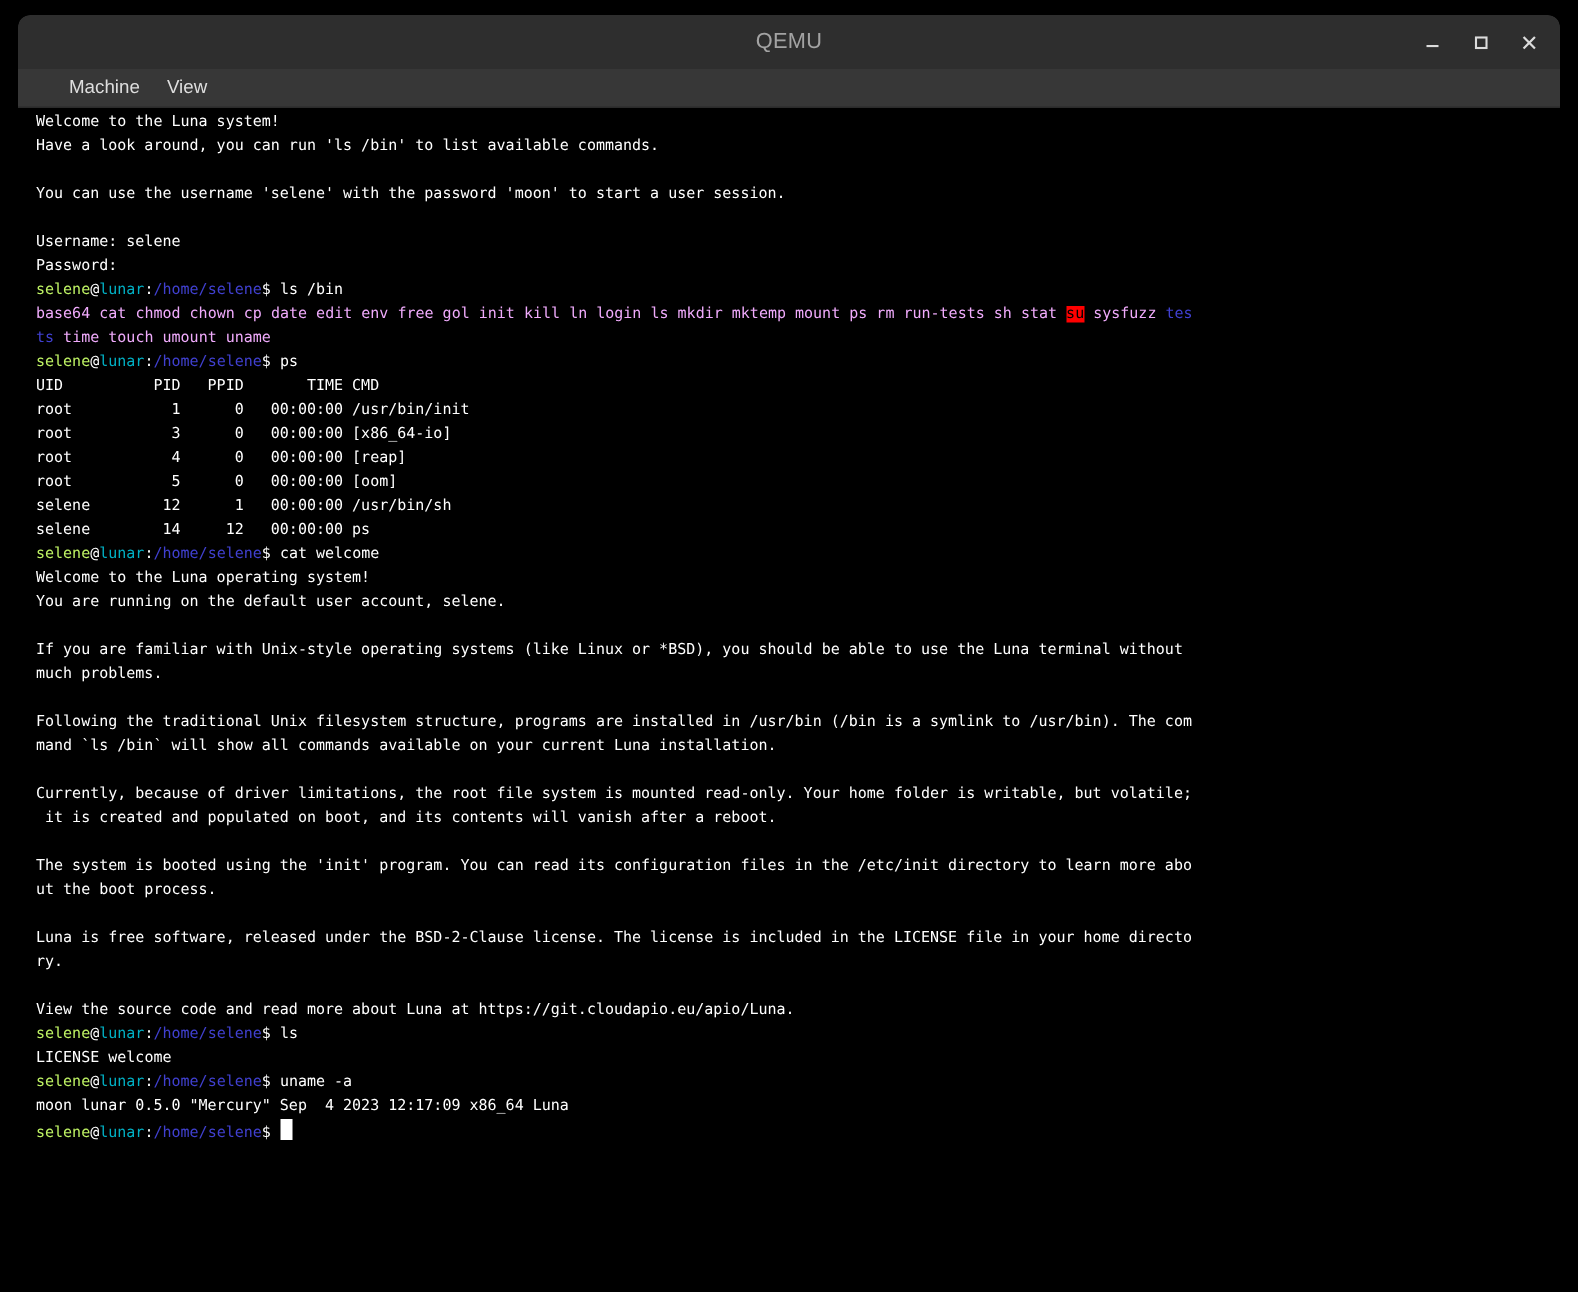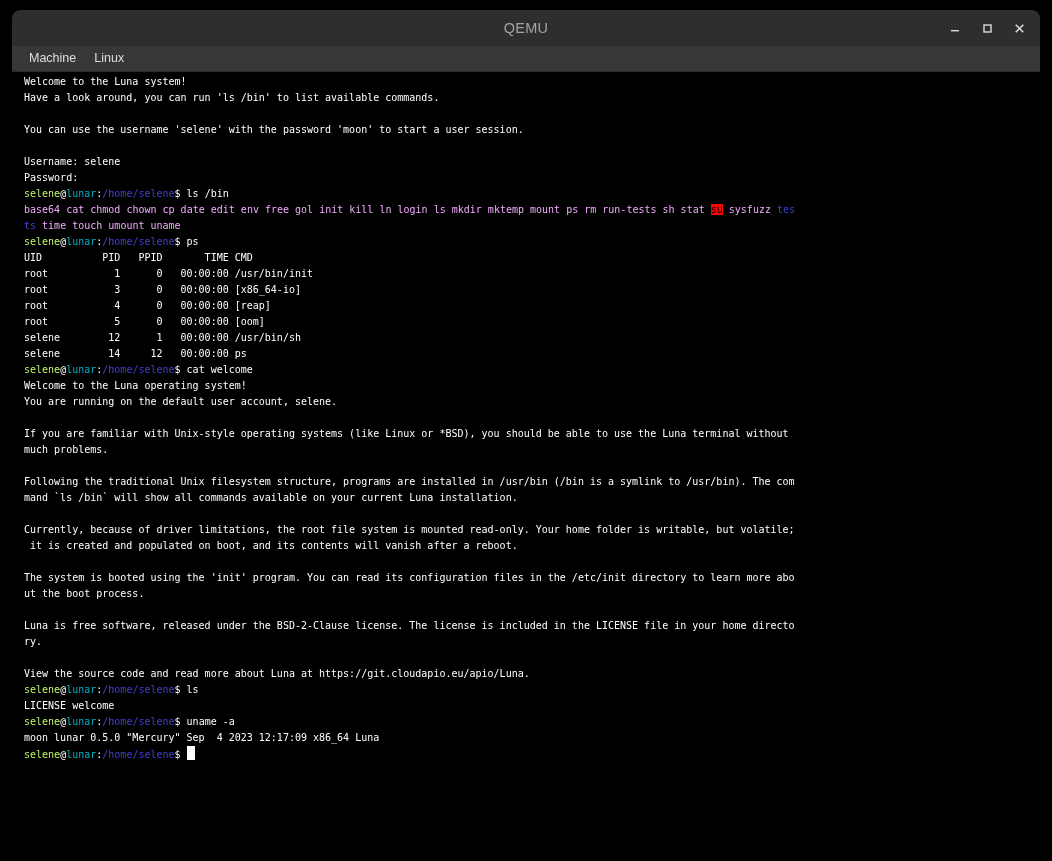--- a/index.html
+++ b/index.html
@@ -64,21 +64,21 @@
     cursor: pointer;
     border-radius: 3px;
   }
   .winbtn svg { display:block; }
 
   #menubar {
     height: 25px;
     background: #373737;
     display: flex;
     align-items: center;
-    padding-left: 9px;
+    padding-left: 26px;
     gap: 2px;
     border-bottom: 1px solid #2b2b2b;
   }
   .menu-item {
     font-family: "Liberation Sans", sans-serif;
     font-size: 12.5px;
     color: #dedede;
     padding: 3px 8px 4px 8px;
     cursor: pointer;
     border-radius: 2px;
@@ -143,20 +143,20 @@
       <div class="winbtn" title="Close">
         <svg width="13" height="13" viewBox="0 0 12 12" aria-hidden="true">
           <path d="M2.5 2.5 L9.5 9.5 M9.5 2.5 L2.5 9.5" stroke="#dcdcdc" stroke-width="1.4" fill="none"></path>
         </svg>
       </div>
     </div>
   </div>
 
   <div id="menubar">
     <div class="menu-item">Machine</div>
-    <div class="menu-item">Linux</div>
+    <div class="menu-item">View</div>
   </div>
 
   <div id="terminal">
     <div id="term-text"><div class="ln" style="padding-left: 12px;"><span class="c-white">Welcome to the Luna system!</span></div><div class="ln" style="padding-left: 12px;"><span class="c-white">Have a look around, you can run 'ls /bin' to list available commands.</span></div><div class="ln" style="padding-left: 12px;"><span class="c-white">&nbsp;</span></div><div class="ln" style="padding-left: 12px;"><span class="c-white">You can use the username 'selene' with the password 'moon' to start a user session.</span></div><div class="ln" style="padding-left: 12px;"><span class="c-white">&nbsp;</span></div><div class="ln" style="padding-left: 12px;"><span class="c-white">Username: selene</span></div><div class="ln" style="padding-left: 12px;"><span class="c-white">Password:</span></div><div class="ln" style="padding-left: 12px;"><span class="c-magenta">selene</span><span class="c-white">@</span><span class="c-cyan">lunar</span><span class="c-white">:</span><span class="c-blue">/home/selene</span><span class="c-white">$ </span><span class="c-white">ls /bin</span></div><div class="ln" style="padding-left: 12px;"><span class="c-red">base64</span><span class="c-white"> </span><span class="c-red">cat</span><span class="c-white"> </span><span class="c-red">chmod</span><span class="c-white"> </span><span class="c-red">chown</span><span class="c-white"> </span><span class="c-red">cp</span><span class="c-white"> </span><span class="c-red">date</span><span class="c-white"> </span><span class="c-red">edit</span><span class="c-white"> </span><span class="c-red">env</span><span class="c-white"> </span><span class="c-red">free</span><span class="c-white"> </span><span class="c-red">gol</span><span class="c-white"> </span><span class="c-red">init</span><span class="c-white"> </span><span class="c-red">kill</span><span class="c-white"> </span><span class="c-red">ln</span><span class="c-white"> </span><span class="c-red">login</span><span class="c-white"> </span><span class="c-red">ls</span><span class="c-white"> </span><span class="c-red">mkdir</span><span class="c-white"> </span><span class="c-red">mktemp</span><span class="c-white"> </span><span class="c-red">mount</span><span class="c-white"> </span><span class="c-red">ps</span><span class="c-white"> </span><span class="c-red">rm</span><span class="c-white"> </span><span class="c-red">run-tests</span><span class="c-white"> </span><span class="c-red">sh</span><span class="c-white"> </span><span class="c-red">stat</span><span class="c-white"> </span><span class="c-suid">su</span><span class="c-white"> </span><span class="c-red">sysfuzz</span><span class="c-white"> </span><span class="c-blue">tes</span></div><div class="ln" style="padding-left: 12px;"><span class="c-blue">ts</span><span class="c-white"> </span><span class="c-red">time</span><span class="c-white"> </span><span class="c-red">touch</span><span class="c-white"> </span><span class="c-red">umount</span><span class="c-white"> </span><span class="c-red">uname</span></div><div class="ln" style="padding-left: 12px;"><span class="c-magenta">selene</span><span class="c-white">@</span><span class="c-cyan">lunar</span><span class="c-white">:</span><span class="c-blue">/home/selene</span><span class="c-white">$ </span><span class="c-white">ps</span></div><div class="ln" style="padding-left: 12px;"><span class="c-white">UID          PID   PPID       TIME CMD</span></div><div class="ln" style="padding-left: 12px;"><span class="c-white">root           1      0   00:00:00 /usr/bin/init</span></div><div class="ln" style="padding-left: 12px;"><span class="c-white">root           3      0   00:00:00 [x86_64-io]</span></div><div class="ln" style="padding-left: 12px;"><span class="c-white">root           4      0   00:00:00 [reap]</span></div><div class="ln" style="padding-left: 12px;"><span class="c-white">root           5      0   00:00:00 [oom]</span></div><div class="ln" style="padding-left: 12px;"><span class="c-white">selene        12      1   00:00:00 /usr/bin/sh</span></div><div class="ln" style="padding-left: 12px;"><span class="c-white">selene        14     12   00:00:00 ps</span></div><div class="ln" style="padding-left: 12px;"><span class="c-magenta">selene</span><span class="c-white">@</span><span class="c-cyan">lunar</span><span class="c-white">:</span><span class="c-blue">/home/selene</span><span class="c-white">$ </span><span class="c-white">cat welcome</span></div><div class="ln" style="padding-left: 12px;"><span class="c-white">Welcome to the Luna operating system!</span></div><div class="ln" style="padding-left: 12px;"><span class="c-white">You are running on the default user account, selene.</span></div><div class="ln" style="padding-left: 12px;"><span class="c-white">&nbsp;</span></div><div class="ln" style="padding-left: 12px;"><span class="c-white">If you are familiar with Unix-style operating systems (like Linux or *BSD), you should be able to use the Luna terminal without</span></div><div class="ln" style="padding-left: 12px;"><span class="c-white">much problems.</span></div><div class="ln" style="padding-left: 12px;"><span class="c-white">&nbsp;</span></div><div class="ln" style="padding-left: 12px;"><span class="c-white">Following the traditional Unix filesystem structure, programs are installed in /usr/bin (/bin is a symlink to /usr/bin). The com</span></div><div class="ln" style="padding-left: 12px;"><span class="c-white">mand `ls /bin` will show all commands available on your current Luna installation.</span></div><div class="ln" style="padding-left: 12px;"><span class="c-white">&nbsp;</span></div><div class="ln" style="padding-left: 12px;"><span class="c-white">Currently, because of driver limitations, the root file system is mounted read-only. Your home folder is writable, but volatile;</span></div><div class="ln" style="padding-left: 12px;"><span class="c-white"> it is created and populated on boot, and its contents will vanish after a reboot.</span></div><div class="ln" style="padding-left: 12px;"><span class="c-white">&nbsp;</span></div><div class="ln" style="padding-left: 12px;"><span class="c-white">The system is booted using the 'init' program. You can read its configuration files in the /etc/init directory to learn more abo</span></div><div class="ln" style="padding-left: 12px;"><span class="c-white">ut the boot process.</span></div><div class="ln" style="padding-left: 12px;"><span class="c-white">&nbsp;</span></div><div class="ln" style="padding-left: 12px;"><span class="c-white">Luna is free software, released under the BSD-2-Clause license. The license is included in the LICENSE file in your home directo</span></div><div class="ln" style="padding-left: 12px;"><span class="c-white">ry.</span></div><div class="ln" style="padding-left: 12px;"><span class="c-white">&nbsp;</span></div><div class="ln" style="padding-left: 12px;"><span class="c-white">View the source code and read more about Luna at https://git.cloudapio.eu/apio/Luna.</span></div><div class="ln" style="padding-left: 12px;"><span class="c-magenta">selene</span><span class="c-white">@</span><span class="c-cyan">lunar</span><span class="c-white">:</span><span class="c-blue">/home/selene</span><span class="c-white">$ </span><span class="c-white">ls</span></div><div class="ln" style="padding-left: 12px;"><span class="c-green">LICENSE</span><span class="c-white"> </span><span class="c-green">welcome</span></div><div class="ln" style="padding-left: 12px;"><span class="c-magenta">selene</span><span class="c-white">@</span><span class="c-cyan">lunar</span><span class="c-white">:</span><span class="c-blue">/home/selene</span><span class="c-white">$ </span><span class="c-white">uname -a</span></div><div class="ln" style="padding-left: 12px;"><span class="c-white">moon lunar 0.5.0 "Mercury" Sep  4 2023 12:17:09 x86_64 Luna</span></div><div class="ln" style="padding-left: 12px;"><span class="c-magenta">selene</span><span class="c-white">@</span><span class="c-cyan">lunar</span><span class="c-white">:</span><span class="c-blue">/home/selene</span><span class="c-white">$ </span><span class="c-white"></span><span class="cursor"></span></div></div>
   </div>
 
 </div>
 
 </body></html>

